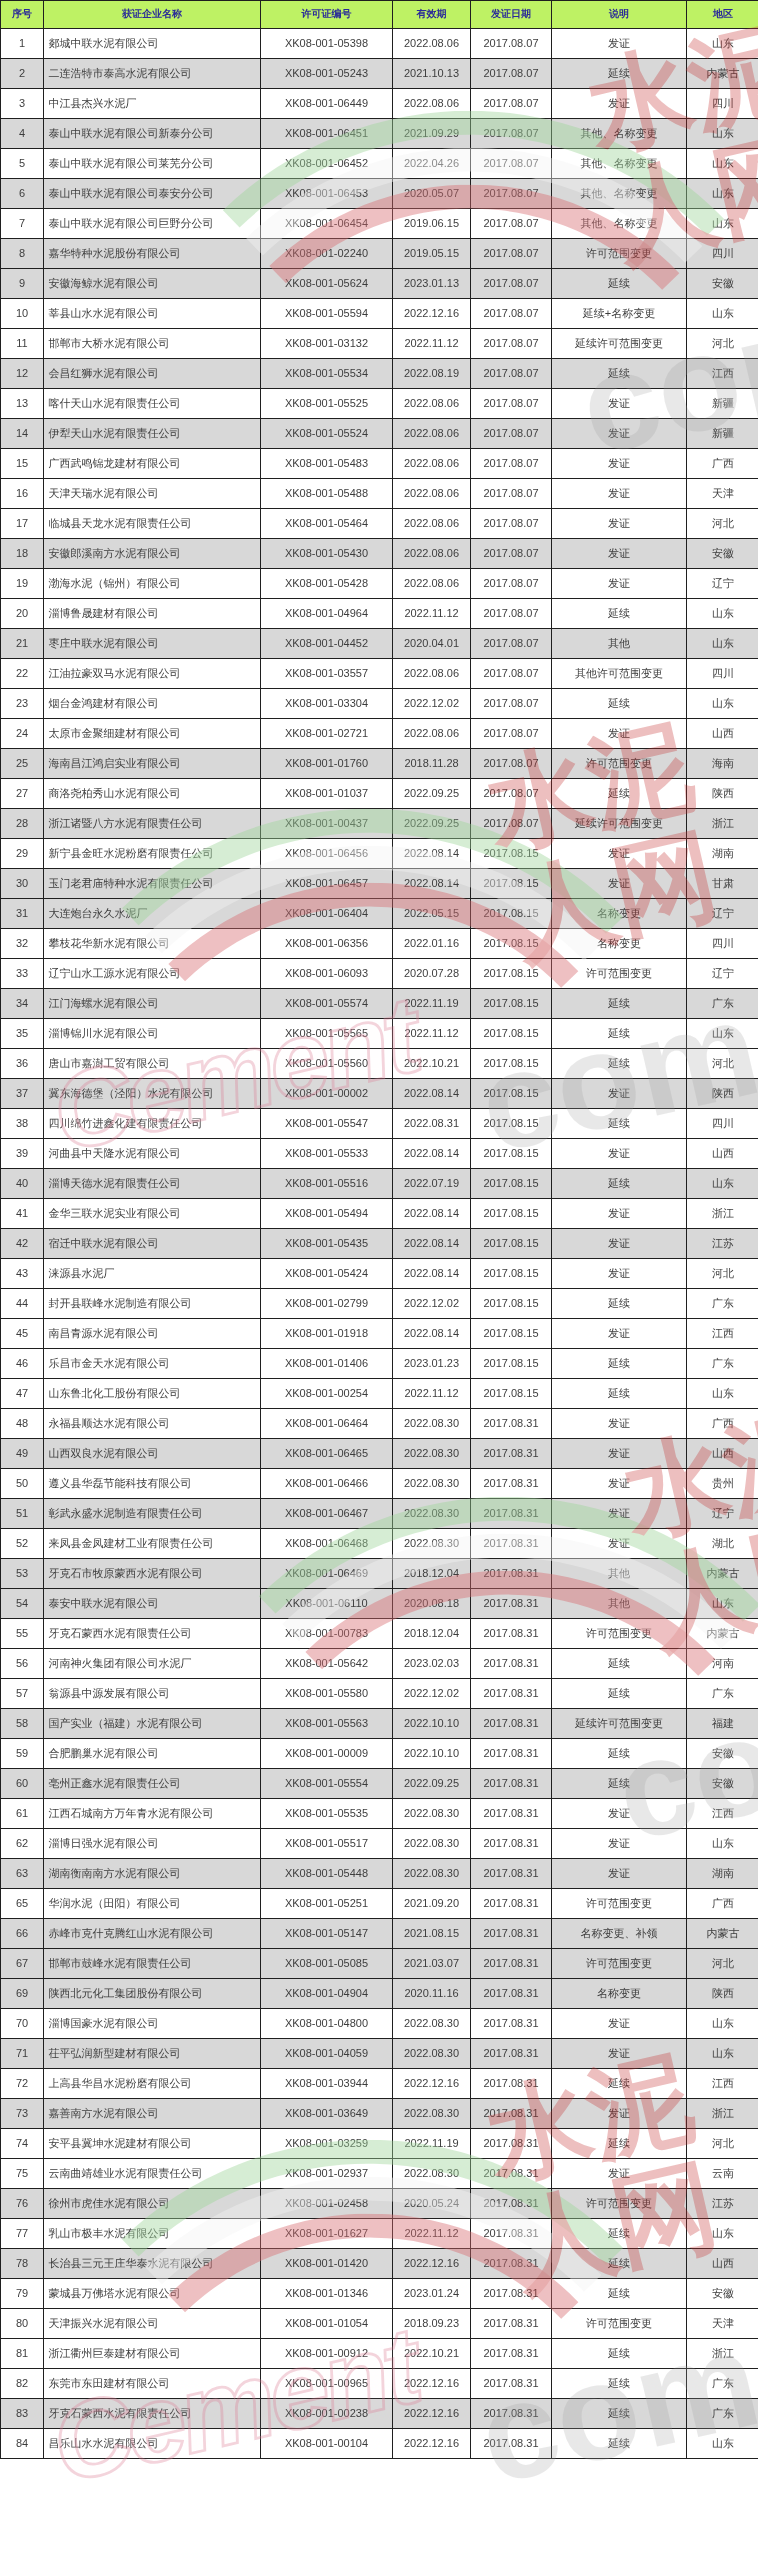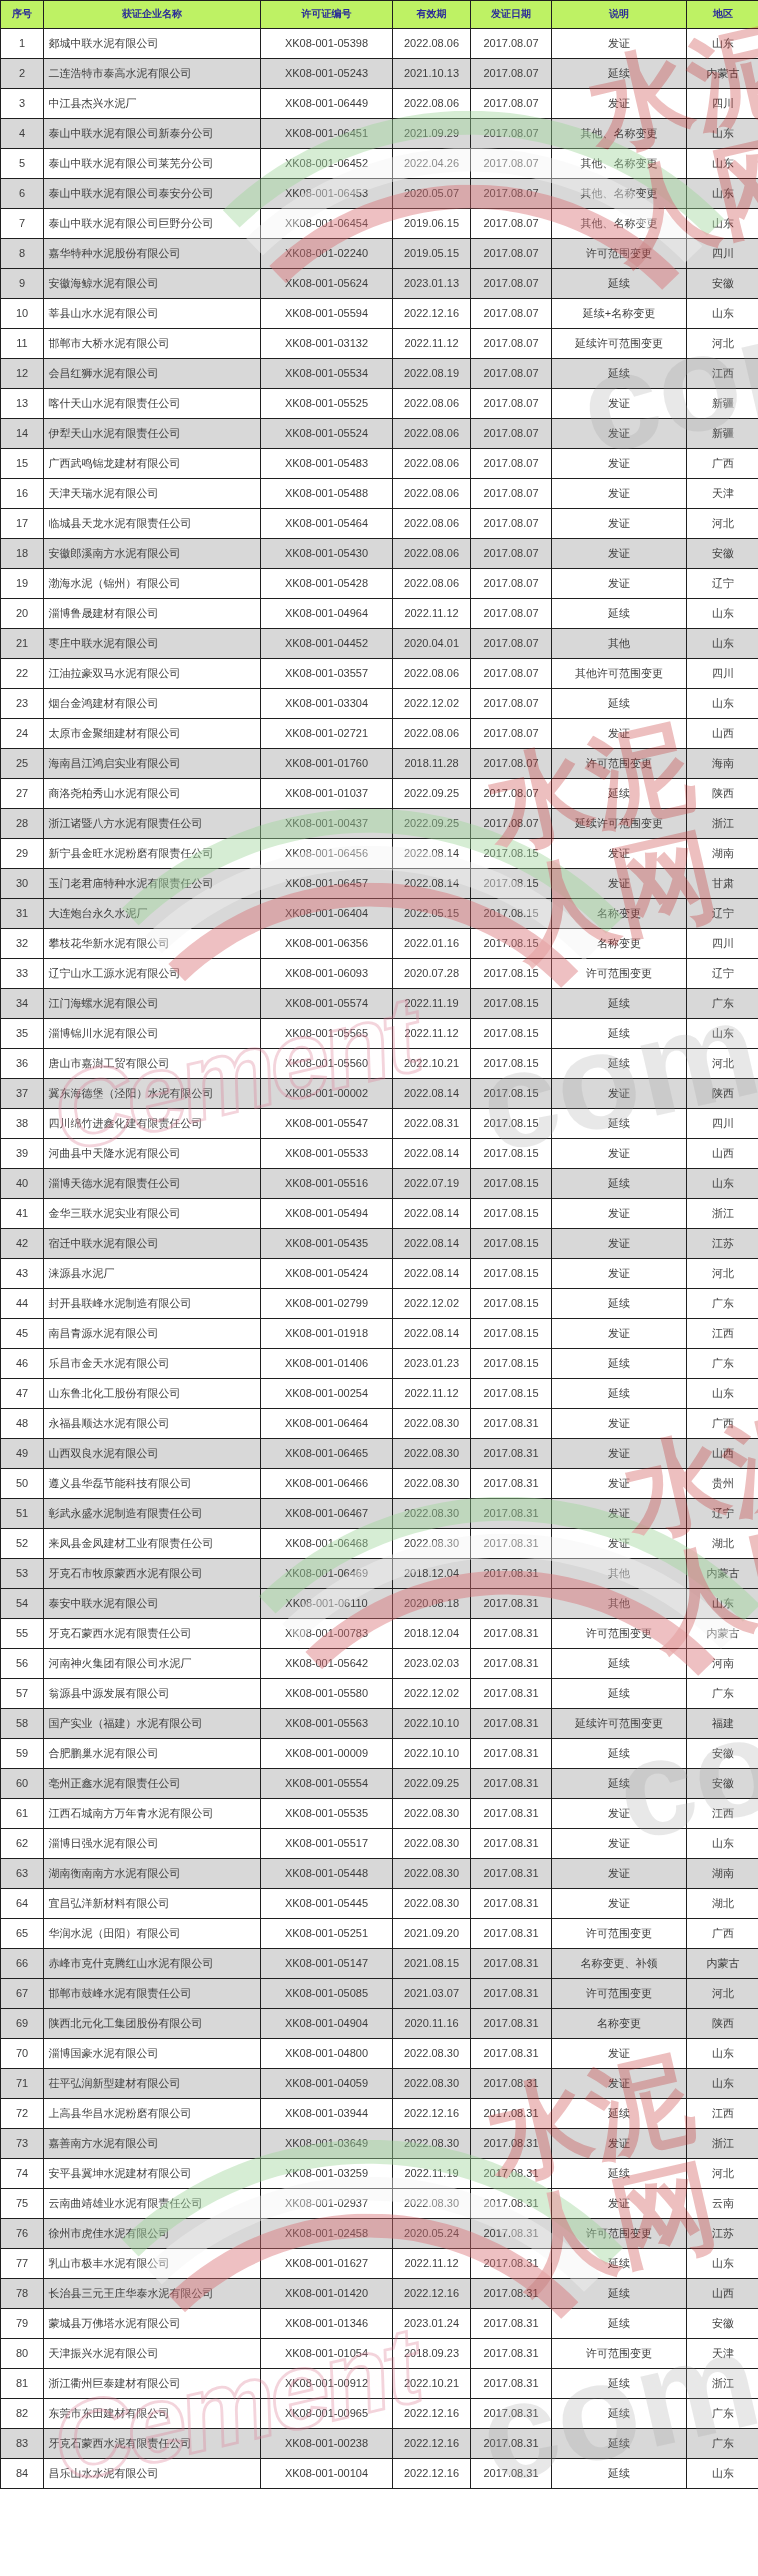--- a/index.html
+++ b/index.html
@@ -661,29 +661,20 @@
       <tr class="shaded">
         <td>63</td>
         <td class="c-company">湖南衡南南方水泥有限公司</td>
         <td>XK08-001-05448</td>
         <td>2022.08.30</td>
         <td>2017.08.31</td>
         <td>发证</td>
         <td>湖南</td>
       </tr>
       <tr>
-        <td>64</td>
-        <td class="c-company">宜昌弘洋新材料有限公司</td>
-        <td>XK08-001-05445</td>
-        <td>2022.08.30</td>
-        <td>2017.08.31</td>
-        <td>发证</td>
-        <td>湖北</td>
-      </tr>
-      <tr>
         <td>65</td>
         <td class="c-company">华润水泥（田阳）有限公司</td>
         <td>XK08-001-05251</td>
         <td>2021.09.20</td>
         <td>2017.08.31</td>
         <td>许可范围变更</td>
         <td>广西</td>
       </tr>
       <tr class="shaded">
         <td>66</td>

